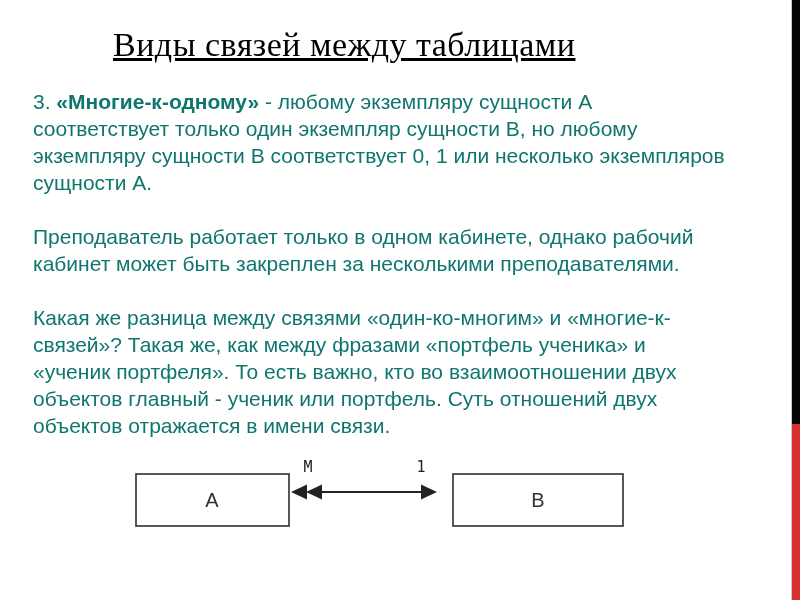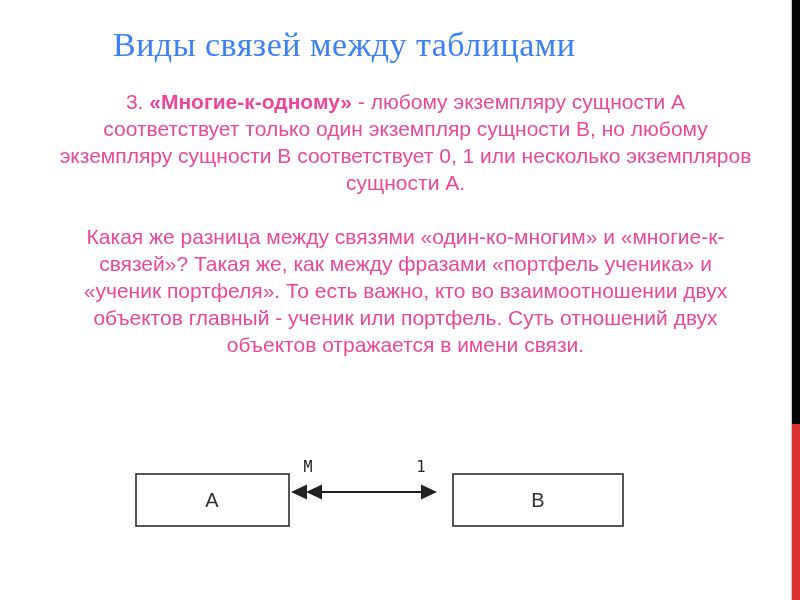--- a/index.html
+++ b/index.html
@@ -24,22 +24,21 @@
     color: #c0262c;
     letter-spacing: 0.5px;
     white-space: nowrap;
   }
   .body-text {
     position: absolute;
     left: 33px; top: 88px;
     width: 745px;
     font-size: 21px;
     line-height: 27px;
-    color: #ec4899;
-    text-align: center;
+    color: #0f766e;
   }
   .body-text p { margin: 0 0 27px 0; }
   .pre { white-space: pre-line; }
   .bold { font-weight: 700; }
   .first-line { white-space: nowrap; }
   .diagram {
     position: absolute;
     left: 0; top: 445px;
     width: 800px; height: 120px;
   }
@@ -61,30 +60,32 @@
     border-left: 1px solid #c8c8c8;
   }
   .edge-bar .seg-black { width: 8px; height: 424px; }
   .edge-bar .seg-red   { width: 8px; height: 176px; }
 </style>
 </head>
 <body>
 
 <div class="slide">
 
-  <div class="slide-title" style="color: #3b82f6;">Виды связей между таблицами</div>
+  <div class="slide-title" style="color: #000000; text-decoration: underline;">Виды связей между таблицами</div>
 
   <div class="body-text">
     <p>
       <span class="first-line"><span>3. </span><span class="bold">«Многие-к-одному»</span><span> - любому экземпляру сущности А</span></span><br>
       <span class="pre">соответствует только один экземпляр сущности В, но любому
 экземпляру сущности В соответствует 0, 1 или несколько экземпляров
 сущности А.</span>
     </p>
 
+    <p class="pre">Преподаватель работает только в одном кабинете, однако рабочий
+кабинет может быть закреплен за несколькими преподавателями.</p>
 
     <p class="pre">Какая же разница между связями «один-ко-многим» и «многие-к-
 связей»? Такая же, как между фразами «портфель ученика» и
 «ученик портфеля». То есть важно, кто во взаимоотношении двух
 объектов главный - ученик или портфель. Суть отношений двух
 объектов отражается в имени связи.</p>
   </div>
 
   <svg class="diagram" viewBox="0 0 800 120" xmlns="http://www.w3.org/2000/svg">
 

